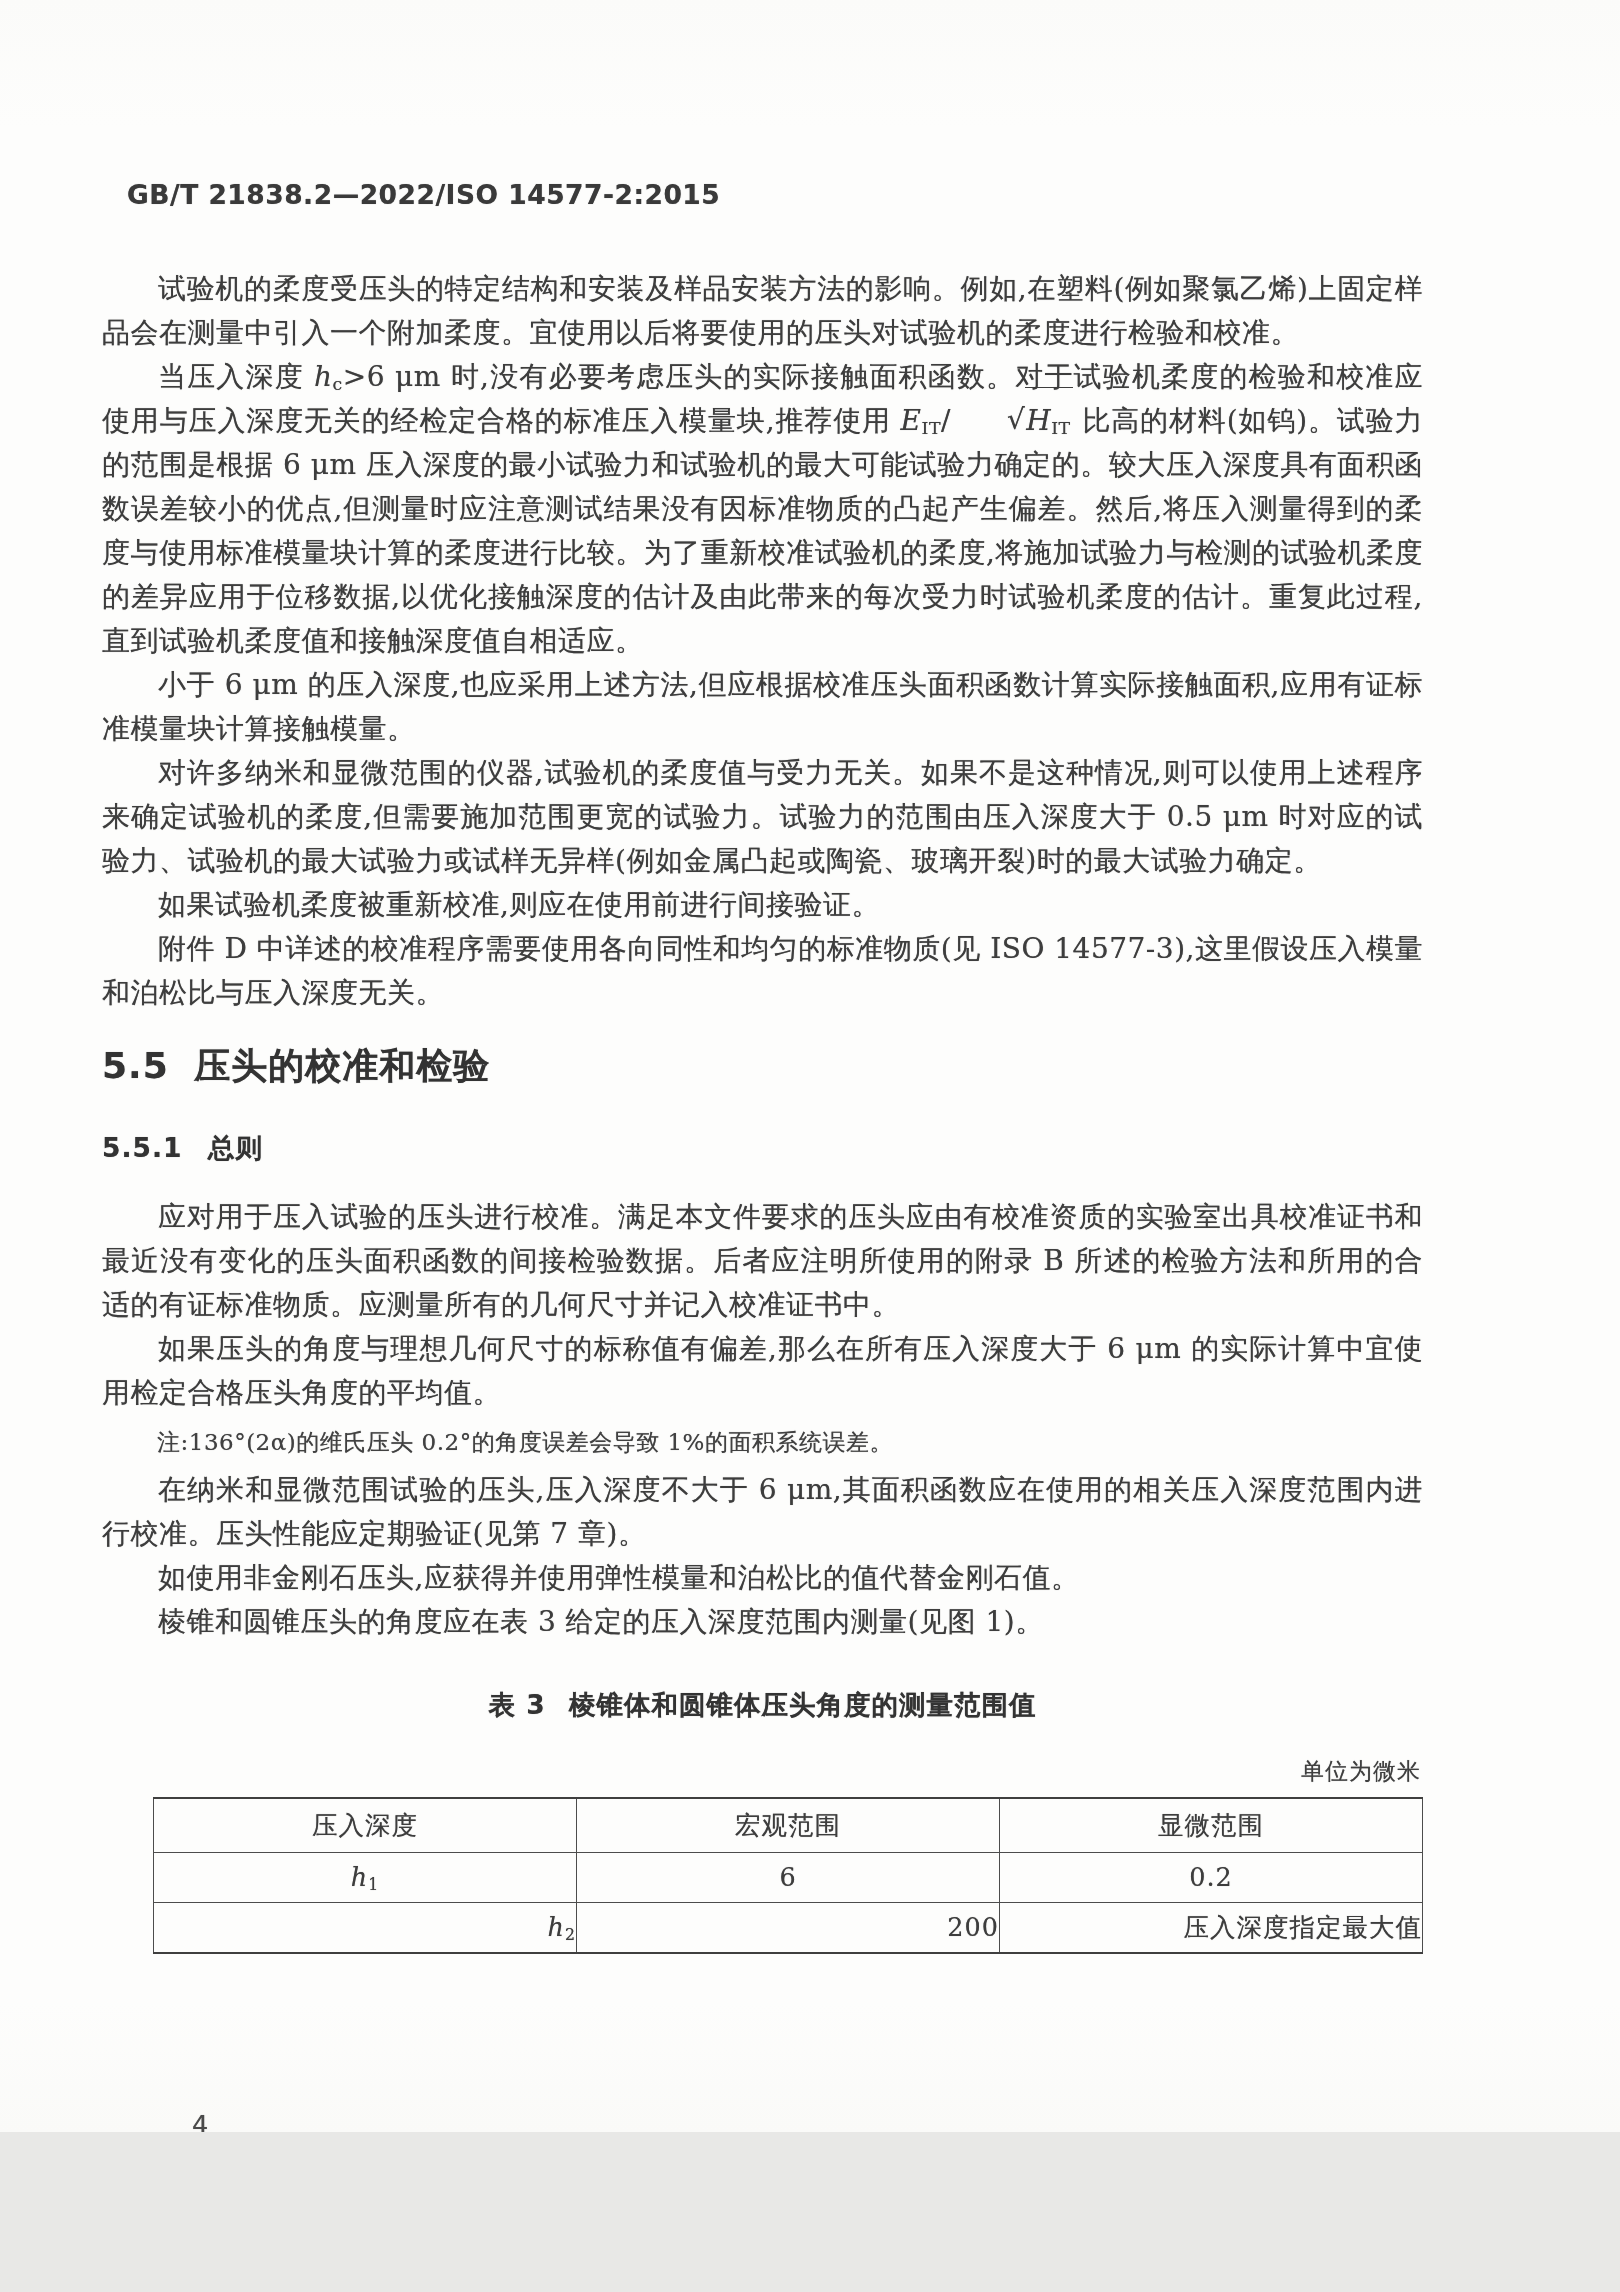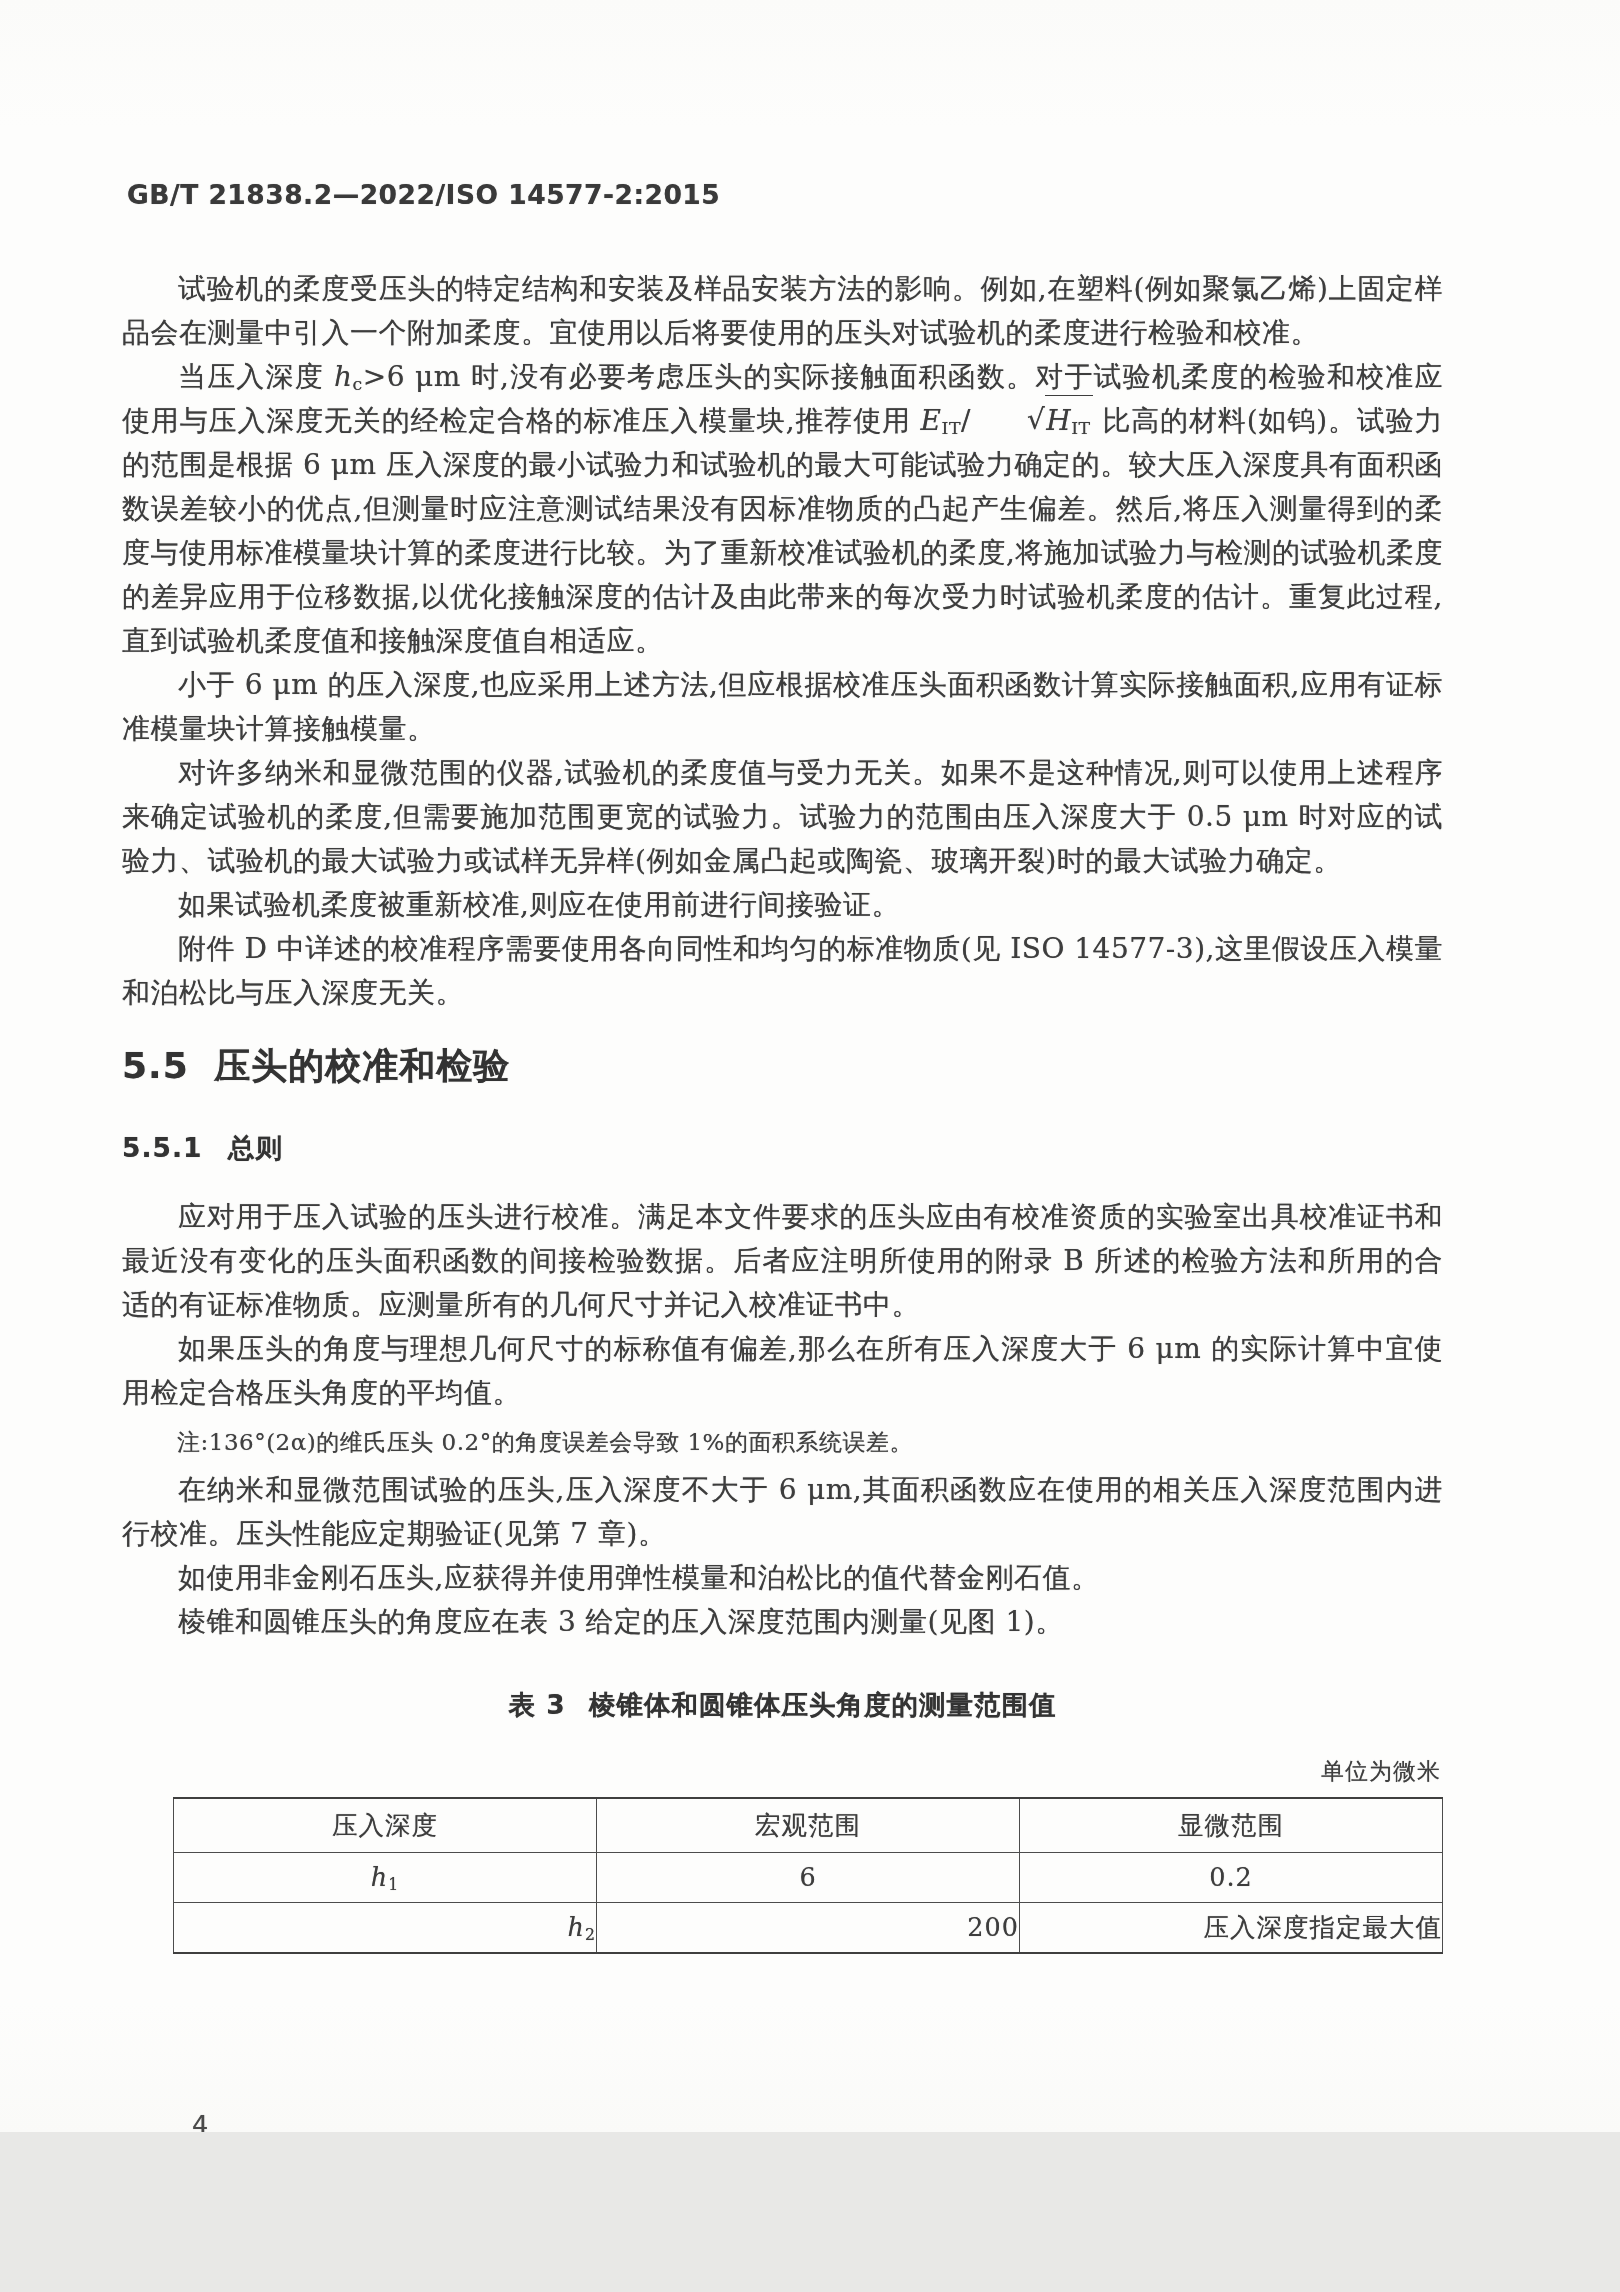--- a/index.html
+++ b/index.html
@@ -13,32 +13,32 @@
     overflow:hidden;
     text-shadow:0 0 0.7px rgba(70,70,70,.75);
   }
   .doc-header{
     position:absolute;left:127px;top:179px;
     font-size:26.5px;font-weight:600;letter-spacing:0.5px;
     color:#3a3a3a;
     font-family:"DejaVu Sans","Liberation Sans",sans-serif;
   }
   .content{
-    position:absolute;left:122px;top:267px;width:1321px;
+    position:absolute;left:102px;top:267px;width:1321px;
   }
   p.body{
     margin:0;font-size:28px;line-height:44px;
     text-align:justify;text-justify:inter-ideograph;
     text-indent:2em;letter-spacing:0.5px;
   }
   i.var{font-style:italic;font-family:"DejaVu Serif","Liberation Serif",serif;}
   sub{font-size:.62em;line-height:0;vertical-align:-.25em;}
   .sqrt{white-space:nowrap;}
   .sqrt .rad{display:inline-block;transform:translateY(-1px);}
-  .sqrt .bar{border-top:1.5px solid #3d3d3d;padding:8px 2px 0 1px;}
+  .sqrt .bar{border-top:1.5px solid #3d3d3d;padding:16px 2px 0 1px;}
   h2.h55{
     margin:27.4px 0 0 0;font-size:36px;font-weight:700;color:#333;
     font-family:"DejaVu Sans","Liberation Sans",sans-serif;letter-spacing:1px;
   }
   h3.h551{
     margin:39px 0 0 0;font-size:26.5px;font-weight:700;color:#333;
     font-family:"DejaVu Sans","Liberation Sans",sans-serif;letter-spacing:1px;
   }
   h2 .sec-no,h3 .sec-no{margin-right:25.5px;}
   p.first-after-head{margin-top:29px;}

